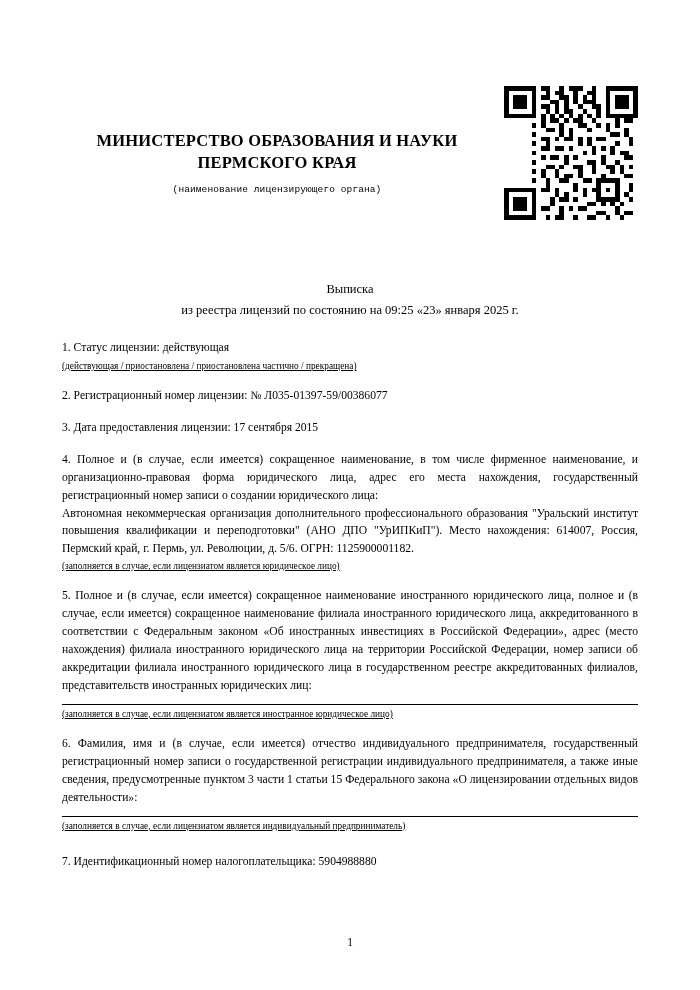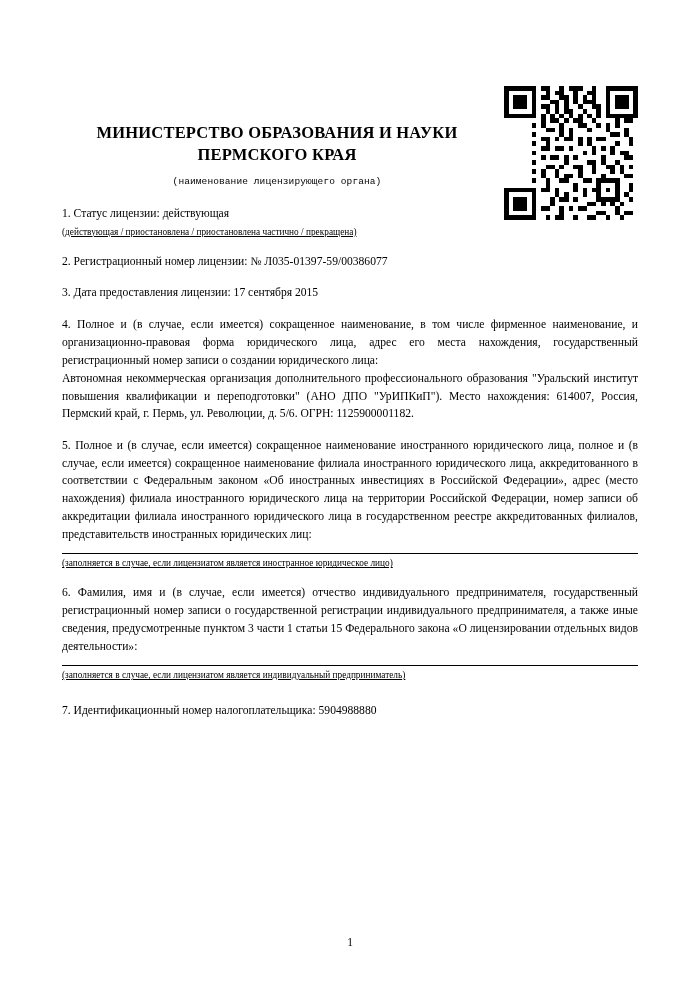--- a/index.html
+++ b/index.html
@@ -13,21 +13,21 @@
     font-family: "Liberation Serif", serif;
     color: #000000;
     position: relative;
     overflow: hidden;
   }
   .page {
     position: relative;
     width: 700px;
     height: 990px;
     box-sizing: border-box;
-    padding: 0 62px;
+    padding: 8px 62px;
   }
   
   .qr-wrap {
     position: absolute;
     top: 86px;
     right: 62px;
     width: 134px;
     height: 134px;
   }
   .qr-wrap svg { display: block; }
@@ -267,39 +267,44 @@
         <rect x="14" y="5" width="1" height="1"></rect>
       </g>
     </svg>
   </div>
 
   <div class="header">
     <div class="org-title">МИНИСТЕРСТВО ОБРАЗОВАНИЯ И НАУКИ ПЕРМСКОГО КРАЯ</div>
     <div class="org-caption">(наименование лицензирующего органа)</div>
   </div>
 
+  <div class="doc-title">
+    <div>Выписка</div>
+    <div>из реестра лицензий по состоянию на 09:25 «23» января 2025 г.</div>
+  </div>
 
   <div class="sections">
 
     <div class="sec">
       <p>1. Статус лицензии: действующая</p>
       <div class="hint">(действующая / приостановлена / приостановлена частично / прекращена)</div>
     </div>
 
     <div class="sec">
       <p>2. Регистрационный номер лицензии: № Л035-01397-59/00386077</p>
     </div>
 
     <div class="sec">
       <p>3. Дата предоставления лицензии: 17 сентября 2015</p>
     </div>
 
     <div class="sec sec-4">
       <p>4. Полное и (в случае, если имеется) сокращенное наименование, в том числе фирменное наименование, и организационно-правовая форма юридического лица, адрес его места нахождения, государственный регистрационный номер записи о создании юридического лица:</p>
       <div class="body-block">Автономная некоммерческая организация дополнительного профессионального образования "Уральский институт повышения квалификации и переподготовки" (АНО ДПО "УрИПКиП"). Место нахождения: 614007, Россия, Пермский край, г. Пермь, ул. Революции, д. 5/6. ОГРН: 1125900001182.</div>
+      <div class="hint">(заполняется в случае, если лицензиатом является юридическое лицо)</div>
     </div>
 
     <div class="sec">
       <p>5. Полное и (в случае, если имеется) сокращенное наименование иностранного юридического лица, полное и (в случае, если имеется) сокращенное наименование филиала иностранного юридического лица, аккредитованного в соответствии с Федеральным законом «Об иностранных инвестициях в Российской Федерации», адрес (место нахождения) филиала иностранного юридического лица на территории Российской Федерации, номер записи об аккредитации филиала иностранного юридического лица в государственном реестре аккредитованных филиалов, представительств иностранных юридических лиц:</p>
       <hr class="rule">
       <div class="hint">(заполняется в случае, если лицензиатом является иностранное юридическое лицо)</div>
     </div>
 
     <div class="sec">
       <p>6. Фамилия, имя и (в случае, если имеется) отчество индивидуального предпринимателя, государственный регистрационный номер записи о государственной регистрации индивидуального предпринимателя, а также иные сведения, предусмотренные пунктом 3 части 1 статьи 15 Федерального закона «О лицензировании отдельных видов деятельности»:</p>

